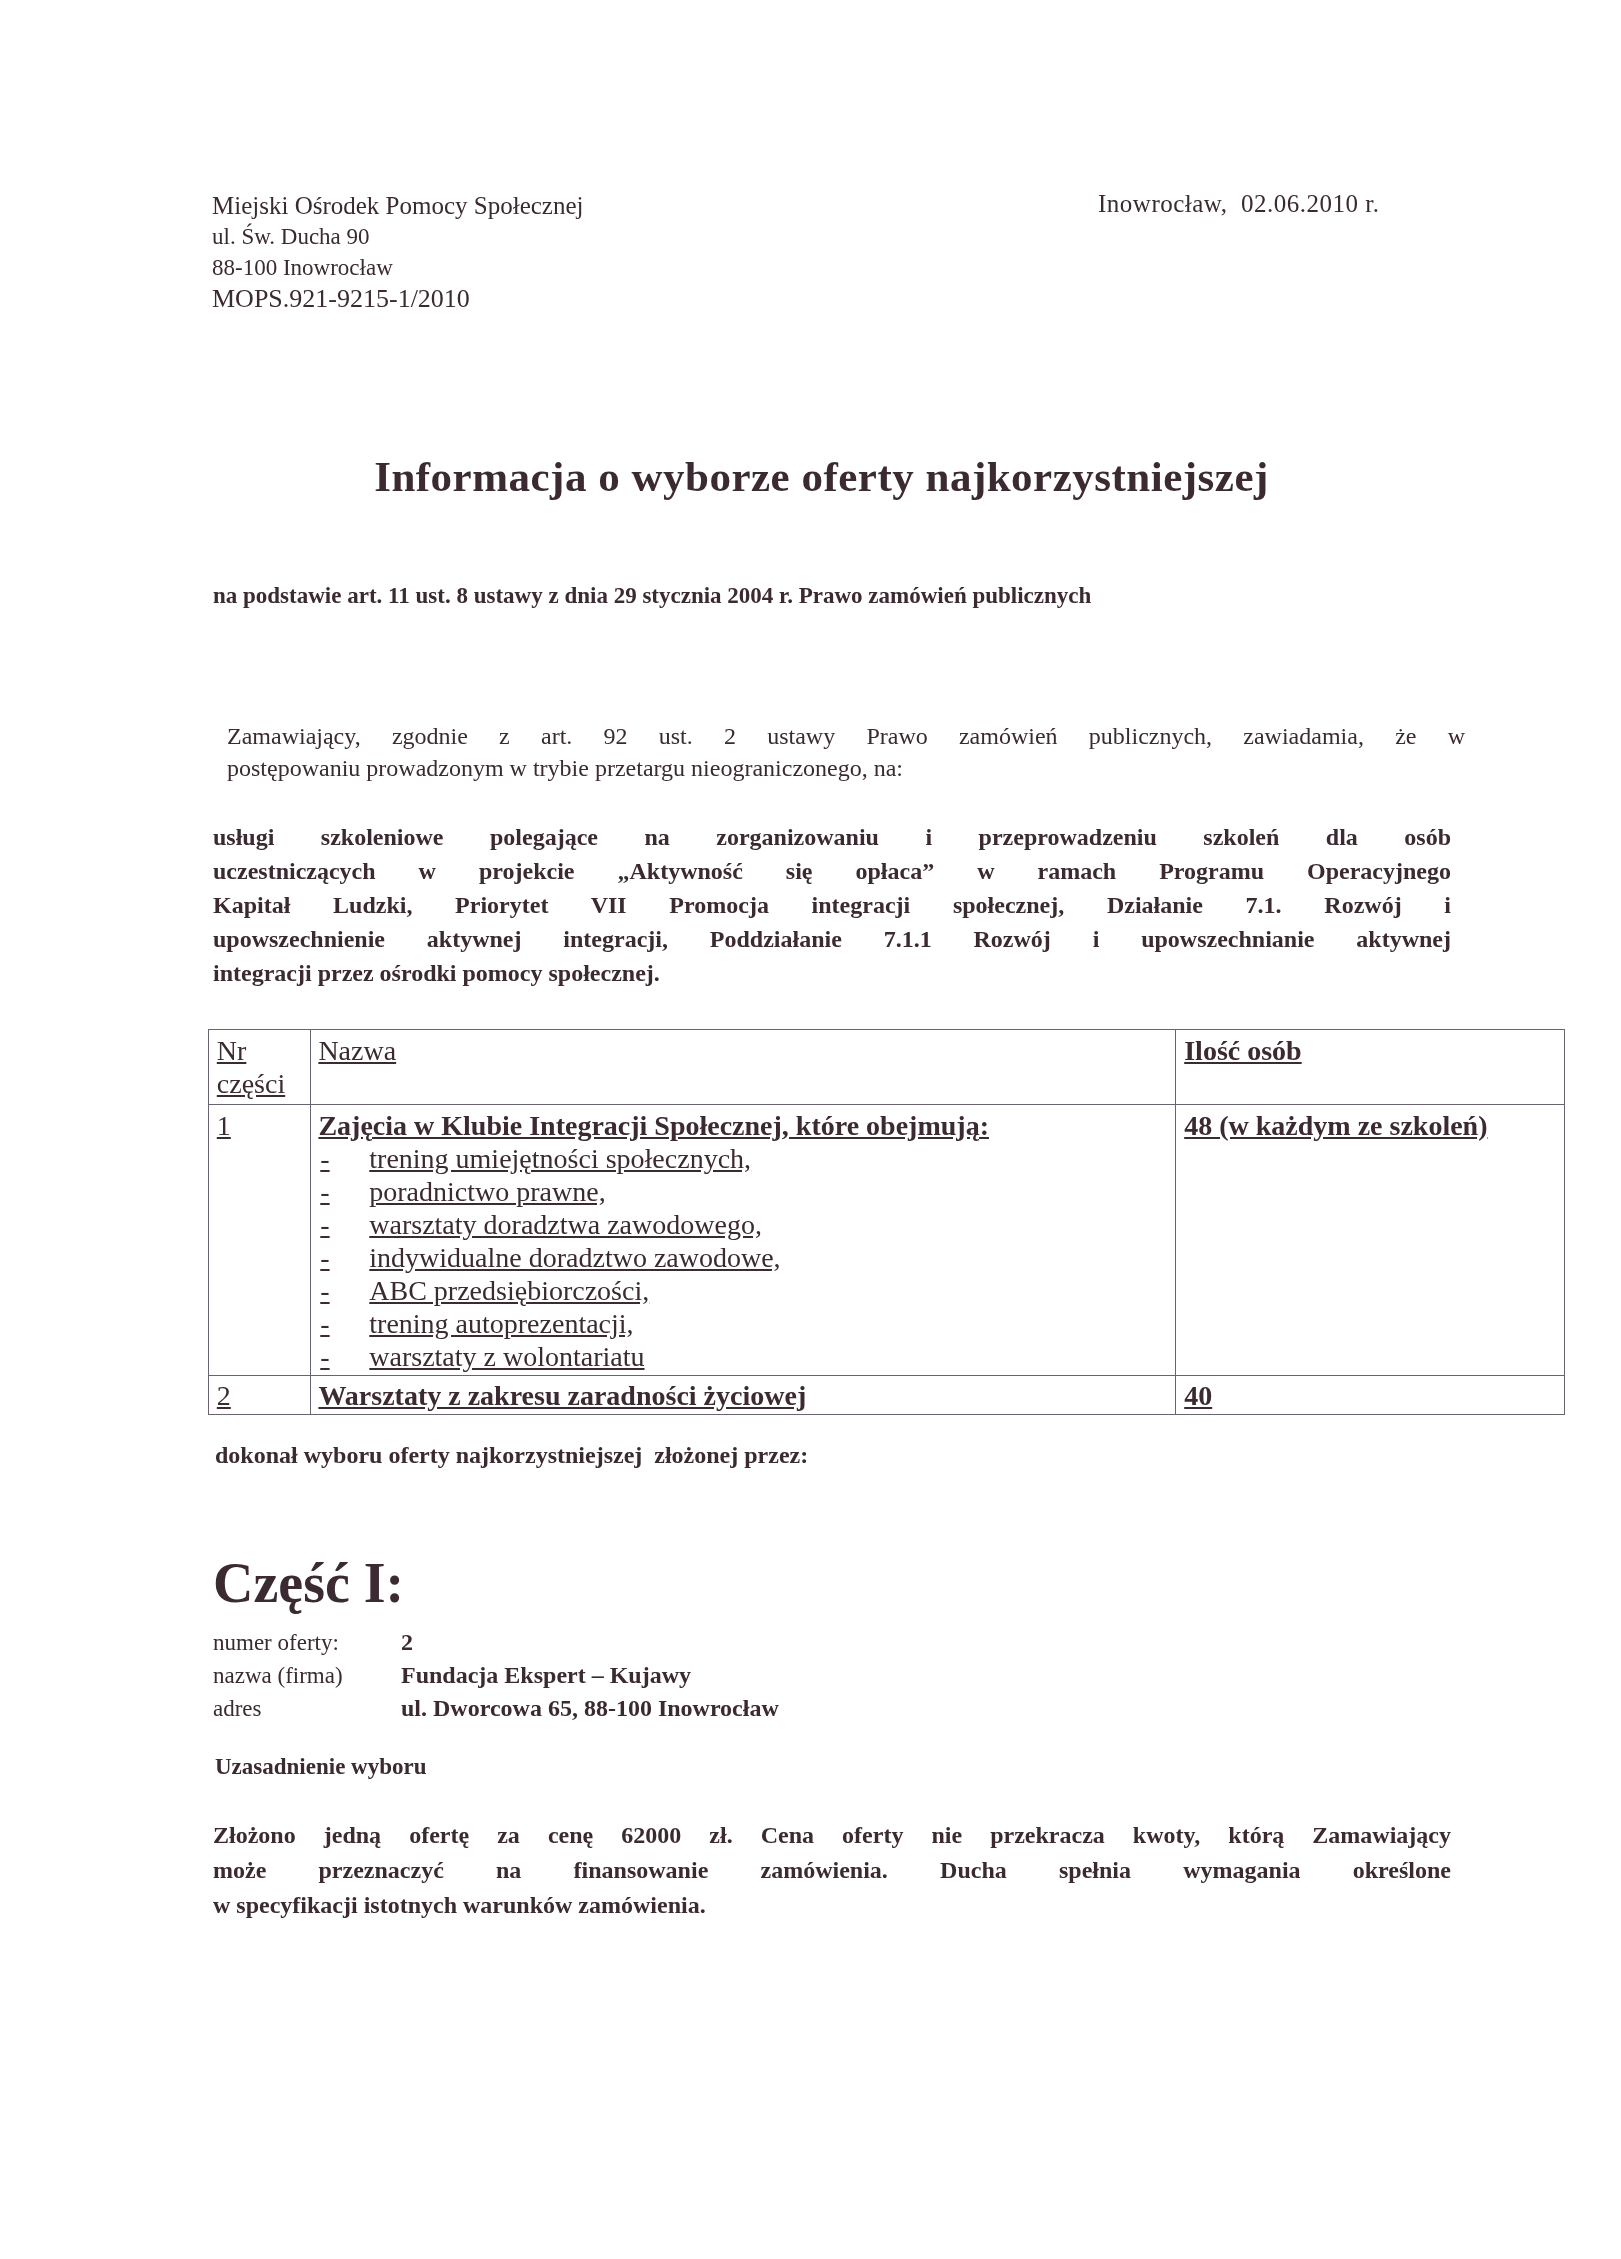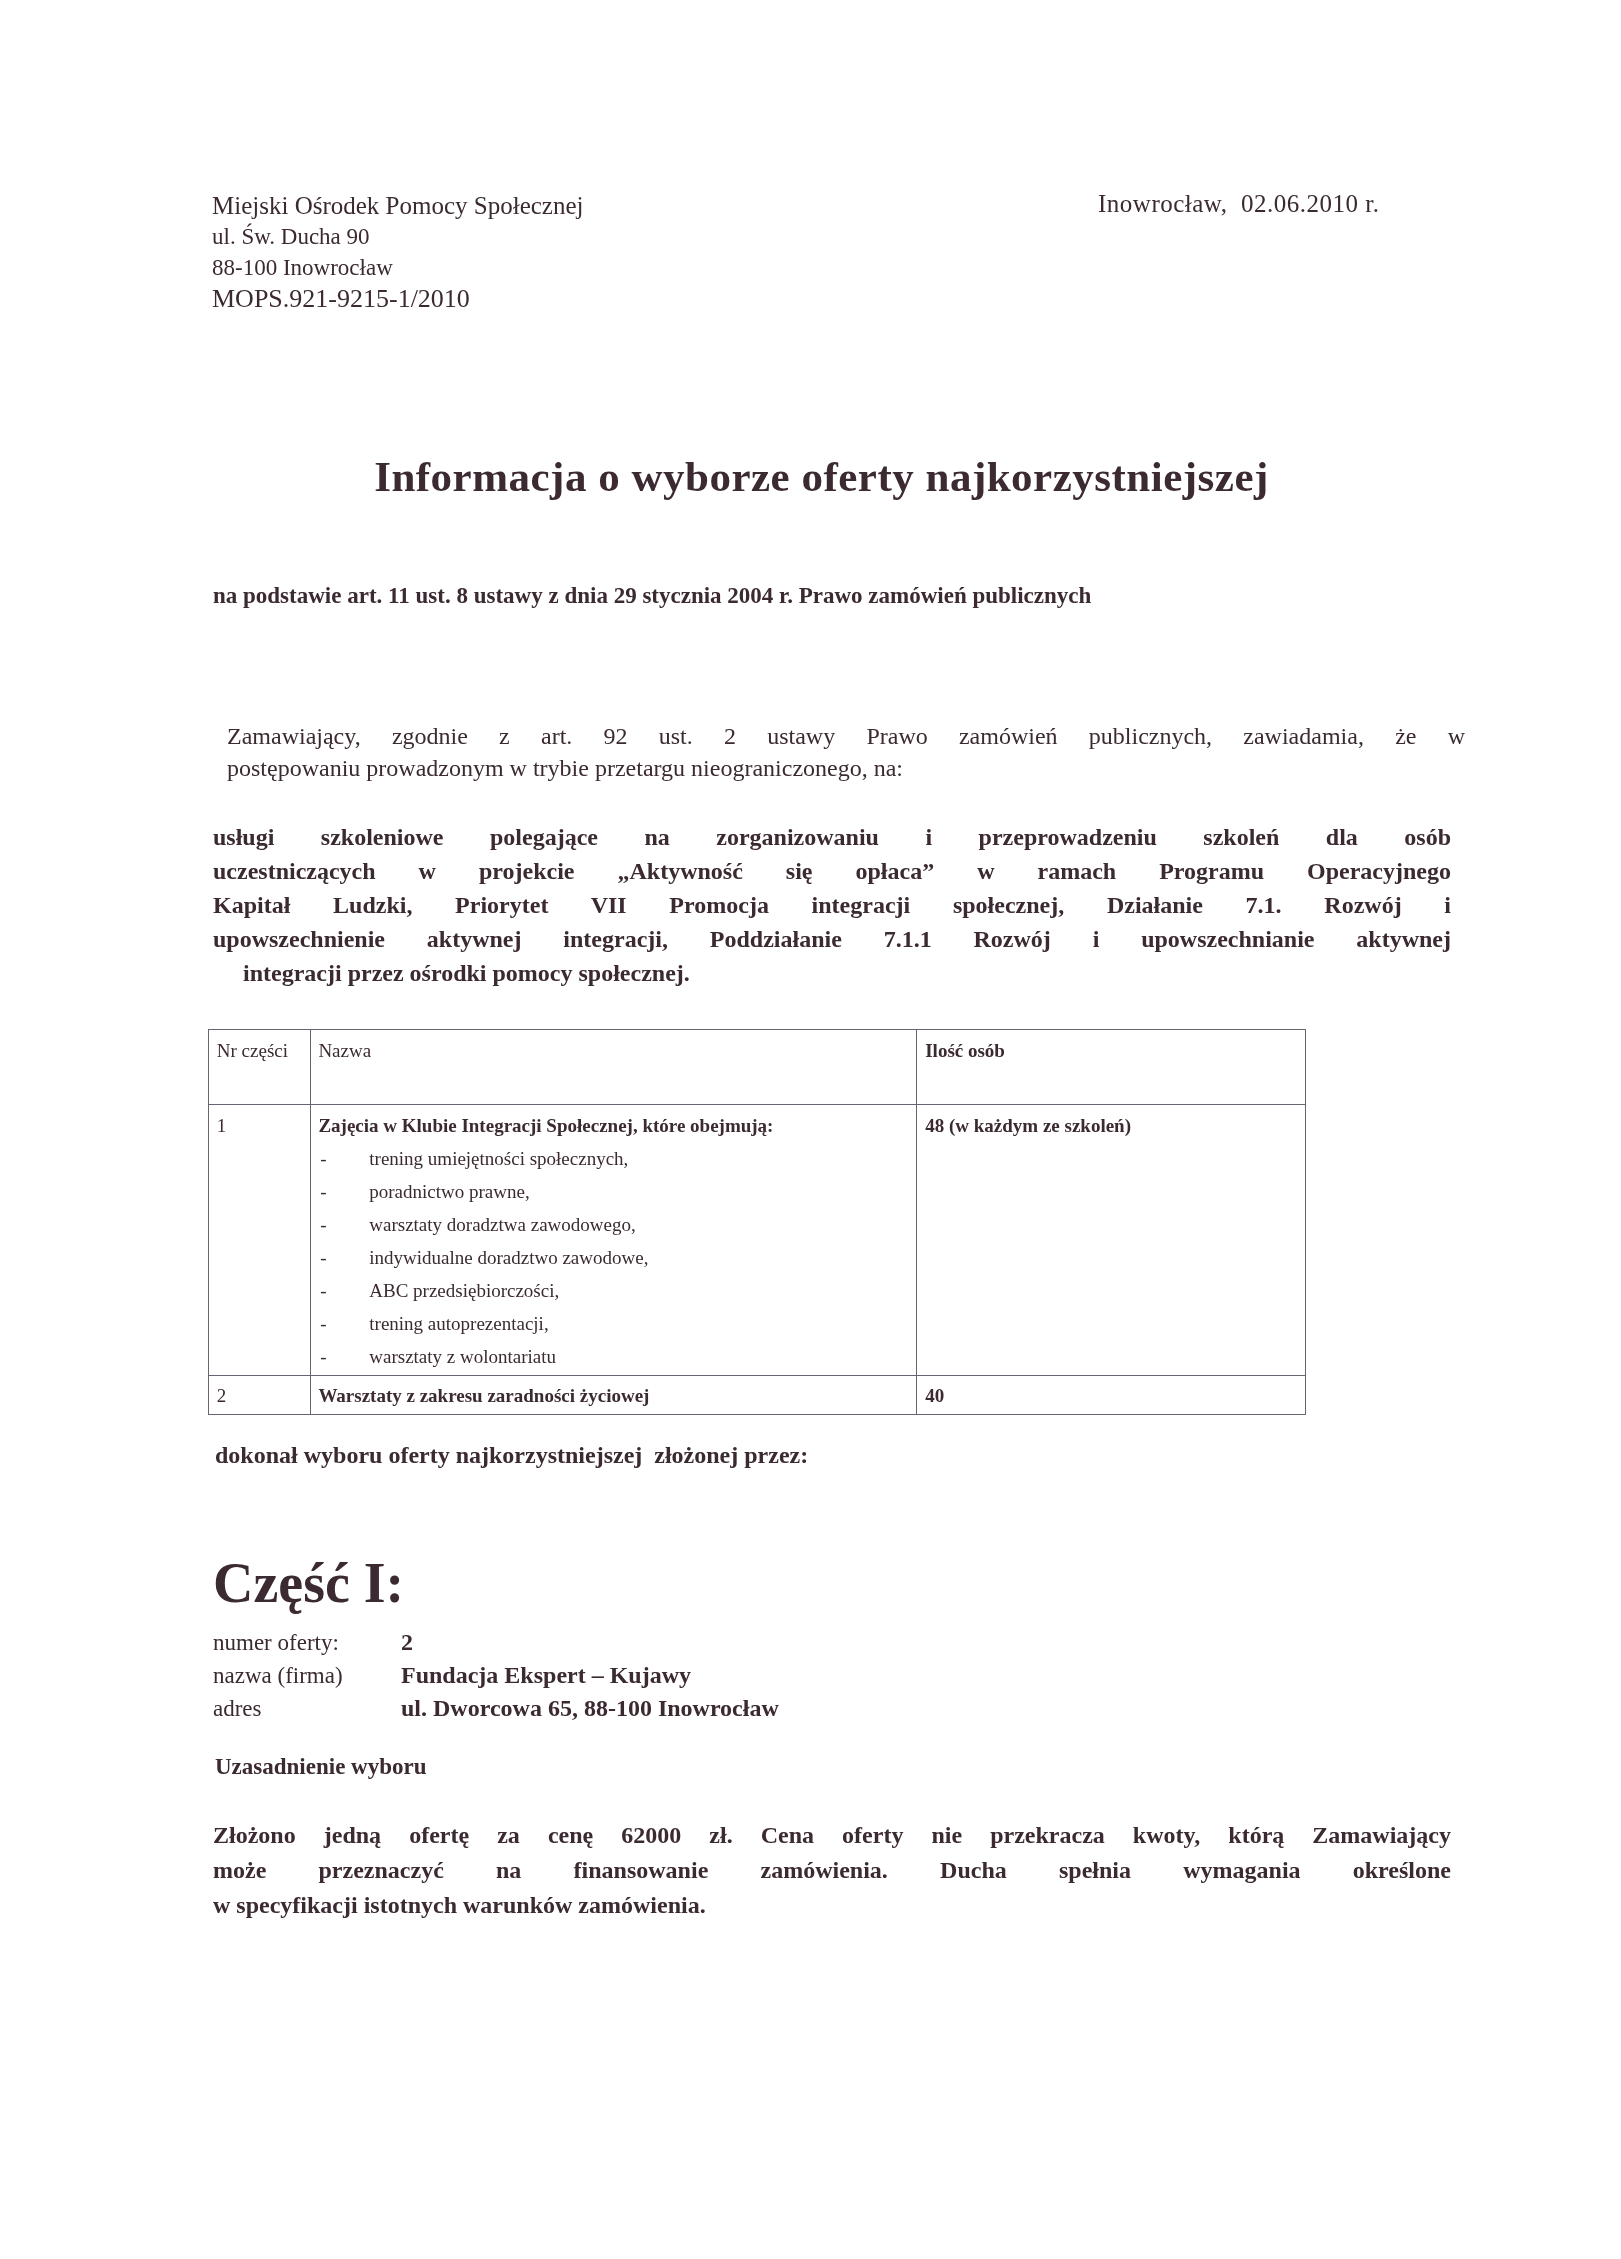--- a/index.html
+++ b/index.html
@@ -19,24 +19,24 @@
       font-size: 43px; font-weight: bold; letter-spacing: 0.5px;
       padding-left: 22px; box-sizing: border-box;
     }
     .subject { left: 213px; top: 580px; width: 1223px; font-size: 23px; line-height: 32px; }
     .subject .first { padding-left: 64px; }
     .subject .pre { font-weight: normal; }
     .notice { left: 227px; top: 720px; width: 1238px; font-size: 24px; line-height: 32px; text-align: justify; text-align-last: left; }
     .notice .line1 { text-align: justify; text-align-last: justify; display: block; }
     .scope { left: 213px; top: 820px; width: 1238px; font-size: 24px; line-height: 34px; font-weight: bold; }
     .scope span.jl { display: block; text-align: justify; text-align-last: justify; }
-    .scope span.ll { display: block; margin-left: 30px; }
+    .scope span.ll { display: block; }
     table.parts {
-      position: absolute; left: 208px; top: 1029px; width: 1098px;
-      border-collapse: collapse; font-size: 19px;
+      position: absolute; left: 208px; top: 1029px; width: 1357px;
+      border-collapse: collapse; font-size: 28px; text-decoration: underline;
     }
     table.parts td {
       border: 1.9px solid #6a6470; vertical-align: top; padding: 3.9px 7.8px 1.9px 7.8px;
       line-height: 33px;
     }
     table.parts .c1 { width: 85px; }
     table.parts .c3 { width: 372px; }
     table.parts .head td { height: 68px; }
     table.parts .items { list-style: none; margin: 0; padding: 0; font-weight: normal; }
     table.parts .items li { display: flex; line-height: 33px; }

